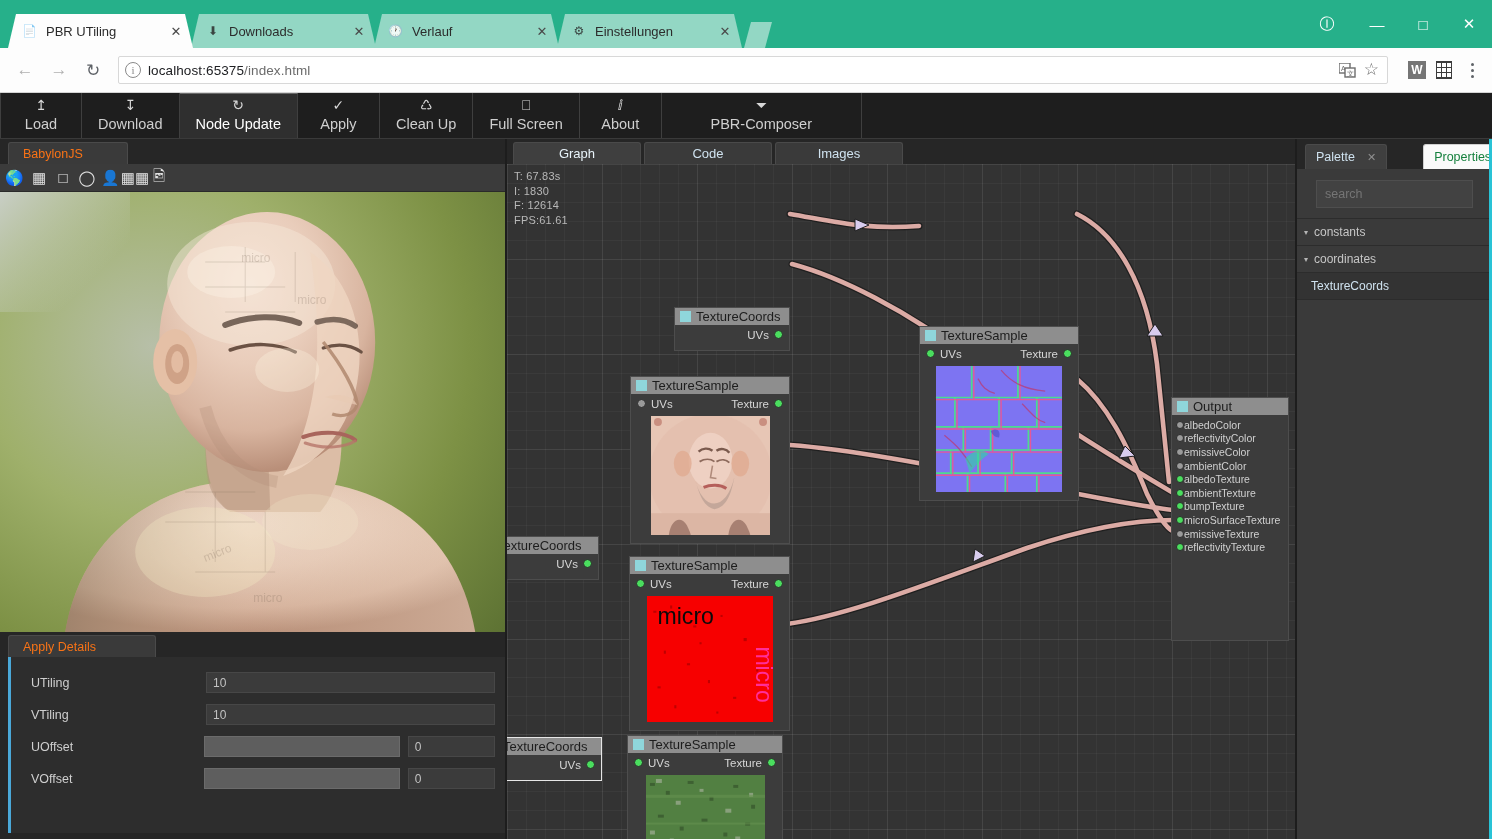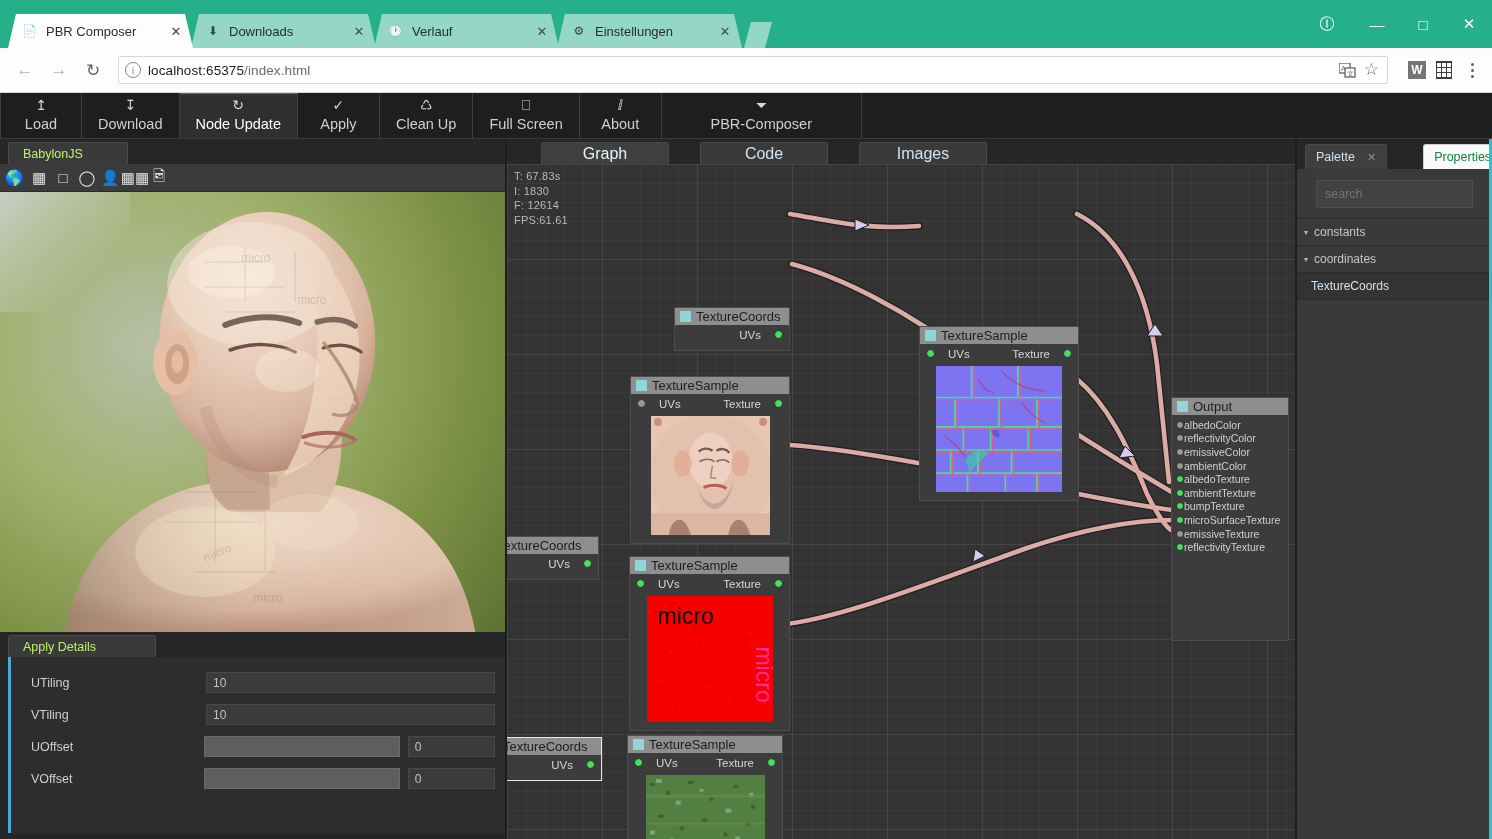--- a/index.html
+++ b/index.html
@@ -73,21 +73,21 @@
   .tb-btn.active { background:#2f2f2f; color:#ffffff; border-top:1px solid #6a6a6a;}
   .tb-ico { font-size:14px; line-height:15px; height:17px; color:#d8d8d8; }
   .tb-label { white-space:nowrap; }
 
   
   .split { display:flex; height:700px; }
 
   
   .leftpane { width:505px; background:#2d2d2d; position:relative; }
   .panel-tabbar { height:25px; background:#262626; display:flex; align-items:flex-end; padding-left:8px; }
-  .panel-tab { height:22px; padding:0 14px; background:#3a3a3a; color:#bef264;
+  .panel-tab { height:22px; padding:0 14px; background:#3a3a3a; color:#f97316;
      font-size:12.5px; display:flex; align-items:center;
      border:1px solid #4a4a4a; border-bottom:none; border-radius:3px 3px 0 0; min-width:120px;}
   .iconbar { height:28px; background:#3b3b3b; display:flex; align-items:center;
      gap:4px; padding:0 5px; border-bottom:1px solid #2a2a2a; }
   .vw-ico { width:20px; height:20px; display:flex; align-items:center;
      justify-content:center; color:#e3e3e3; font-size:15px; }
   .viewport { height:440px; position:relative; overflow:hidden;
     background:radial-gradient(circle at 30% 35%, #b7bfa8 0%, #9fb06b 38%, #7d9145 70%, #5d7233 100%); }
   .vp-corner { position:absolute; top:0; left:0; width:130px; height:120px;
     background:linear-gradient(135deg,#c9cfc6 0%, rgba(201,207,198,0) 72%); }
@@ -100,44 +100,44 @@
   .nd-label { width:185px; color:#cfcfcf; font-size:12.5px; padding-left:10px; }
   .nd-input { flex:1; height:21px; background:#3b3b3b; border:1px solid #474747;
      color:#c2c2c2; font-size:12px; display:flex; align-items:center; padding-left:6px; }
   .nd-slider { width:197px; height:21px; background:#5e5e5e; border:1px solid #6b6b6b; }
   .nd-num { width:88px; height:21px; background:#3b3b3b; border:1px solid #474747;
      color:#c2c2c2; font-size:12px; display:flex; align-items:center; padding-left:6px; margin-left:8px; }
 
   
   .centerpane { width:790px; background:#2d2d2d; position:relative; border-left:2px solid #1d1d1d;}
   .graph-tabbar { height:25px; background:#262626; display:flex; align-items:flex-end; gap:3px; padding-left:6px;}
-  .graph-tab { height:22px; width:128px; background:#3a3a3a; color:#cfe2ef; font-size:16px;
+  .graph-tab { height:22px; width:128px; background:#3a3a3a; color:#cfe2ef; font-size:13px;
      display:flex; align-items:center; justify-content:center;
-     border:1px solid #4a4a4a; border-bottom:none; border-radius:3px 3px 0 0;margin-left:28px; }
+     border:1px solid #4a4a4a; border-bottom:none; border-radius:3px 3px 0 0; }
   .graph-tab.active { background:#3f3f3f; color:#e8f3fa; }
   .canvas { position:absolute; top:25px; left:0; width:788px; height:675px;
      overflow:hidden; background:#333333;
      background-image:
         linear-gradient(to right, rgba(255,255,255,.035) 1px, transparent 1px),
         linear-gradient(to bottom, rgba(255,255,255,.035) 1px, transparent 1px),
         linear-gradient(to right, rgba(255,255,255,.055) 1px, transparent 1px),
         linear-gradient(to bottom, rgba(255,255,255,.055) 1px, transparent 1px);
      background-size: 19px 19px, 19px 19px, 95px 95px, 95px 95px; }
   .stats { position:absolute; left:7px; top:5px; color:#b8b8b8; font-size:11px;
      line-height:14.5px; letter-spacing:.2px; }
 
   
   .node { position:absolute; background:#3c3c3c; border:1px solid #4d4d4d; }
   .node.sel { border:1px solid #e6e6e6; }
   .node-hdr { height:17px; background:#8e8e8e; color:#1d1d1d; font-size:13px;
      display:flex; align-items:center; gap:5px; padding:0 5px; font-weight:400; }
   .node-sw { width:11px; height:11px; background:#8fd6db; display:block; }
   .node-ports { display:flex; justify-content:space-between; align-items:center;
      height:19px; padding:0 6px; font-size:11.5px; color:#d6d6d6; position:relative; }
-  .port-in, .port-out { display:flex; align-items:center; gap:13px; }
+  .port-in, .port-out { display:flex; align-items:center; gap:5px; }
   .dot { width:9px; height:9px; border-radius:50%; background:#9a9a9a; display:block;
       border:1px solid #2b2b2b; }
   .dot.on { background:#4ade5e; }
   .thumb { width:119px; height:119px; margin:3px auto 8px; display:block; }
   .thumb.big { width:126px; height:126px; }
 
   
   .outnode { position:absolute; width:118px; background:#3c3c3c; border:1px solid #4d4d4d; }
   .out-list { padding:3px 0 0 0; }
   .out-row { display:flex; align-items:center; height:13.6px;
@@ -167,21 +167,21 @@
   .accent-edge { position:absolute; right:0; top:0; width:3px; height:100%; background:#29c3d6; }
 </style>
 </head>
 <body>
 
 <div class="browser">
 
   <div class="tabstrip">
     <div class="tab active">
       <span class="tab-ico">📄</span>
-      <span class="tab-title">PBR Composer</span>
+      <span class="tab-title">PBR UTiling</span>
       <span class="tab-close">✕</span>
     </div>
     <div class="tab">
       <span class="tab-ico">⬇</span>
       <span class="tab-title">Downloads</span>
       <span class="tab-close">✕</span>
     </div>
     <div class="tab">
       <span class="tab-ico">🕐</span>
       <span class="tab-title">Verlauf</span>

